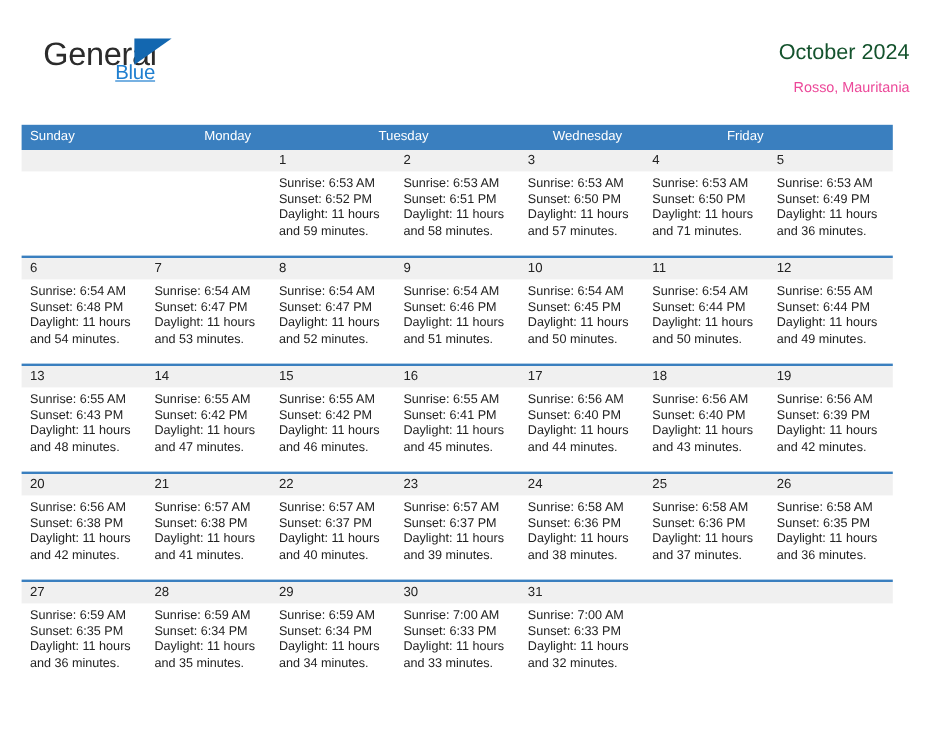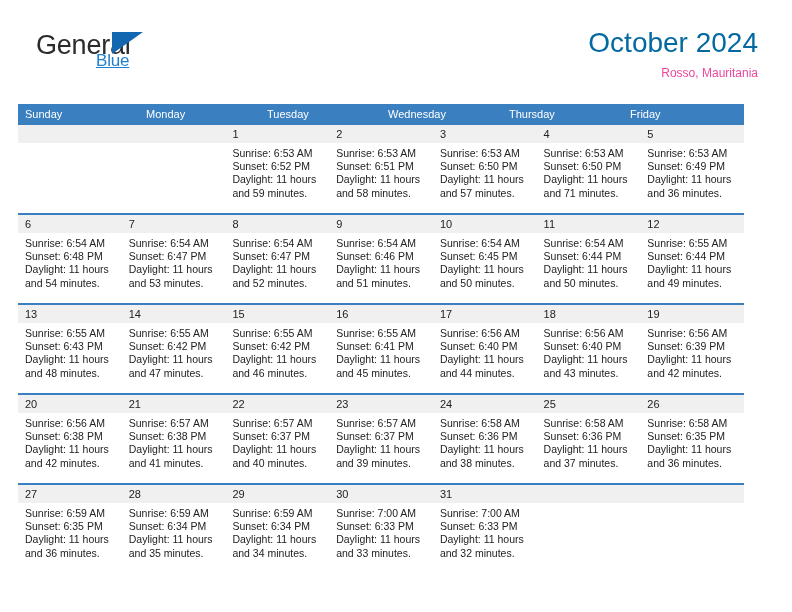--- a/index.html
+++ b/index.html
@@ -66,22 +66,22 @@
     color: #1f7fd0;
     font-family: "Liberation Sans", sans-serif;
     text-decoration: underline;
   }
 
   .titleblock {
     margin-top: 28px;
     text-align: right;
   }
   .cal-title {
-    font-size: 28px;
-    color: #0369a1;
+    font-size: 18px;
+    color: #14532d;
     line-height: 30px;
     white-space: nowrap;
   }
   .cal-subtitle {
     margin-top: 7px;
     font-size: 12px;
     color: #ec4899;
     line-height: 17px;
     white-space: nowrap;
   }
@@ -165,21 +165,20 @@
     </div>
 
   </div>
 
   <div class="calendar">
     <div class="dow-row" id="dow-row">
         <div class="dow">Sunday</div>
         <div class="dow">Monday</div>
         <div class="dow">Tuesday</div>
         <div class="dow">Wednesday</div>
-        <div class="dow">Thursday</div>
         <div class="dow">Friday</div>
       </div>
     <div id="weeks">
         <div class="week">
           <div class="week-numbers">
             <div class="daynum"></div>
             <div class="daynum"></div>
             <div class="daynum">1</div>
             <div class="daynum">2</div>
             <div class="daynum">3</div>

